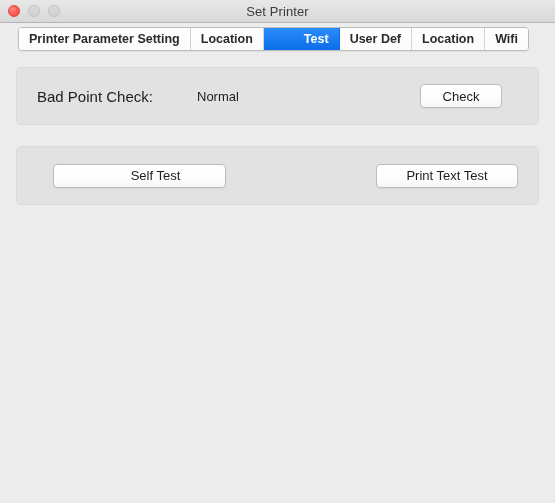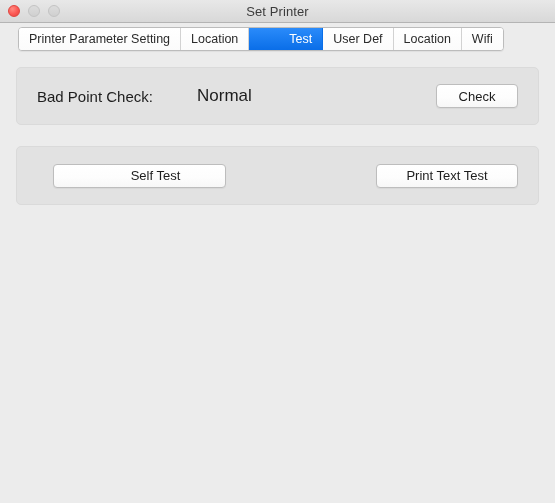--- a/index.html
+++ b/index.html
@@ -56,20 +56,21 @@
     letter-spacing: 0.1px;
     user-select: none;
   }
 
   
   .tabbar-wrap {
     height: 32px;
     display: flex;
     align-items: center;
     padding-left: 18px;
+    font-weight: bold;
   }
   .tabbar {
     display: flex;
     height: 22px;
     border: 1px solid #bcbcbc;
     border-radius: 4px;
     overflow: hidden;
     background: #ffffff;
     box-shadow: 0 1px 1px rgba(0,0,0,0.06);
   }
@@ -121,21 +122,21 @@
     position: relative;
   }
 
   .field-label {
     font-size: 15px;
     color: #1d1d1d;
     margin-left: 20px;
     user-select: none;
   }
   .field-value {
-    font-size: 17px;
+    font-size: 13px;
     color: #1d1d1d;
     position: absolute;
     left: 180px;
     user-select: none;
   }
 
   
   .btn {
     background: linear-gradient(to bottom, #ffffff 0%, #fdfdfd 55%, #f7f7f7 100%);
     border: 1px solid #bdbdbd;
@@ -147,21 +148,21 @@
     box-shadow: 0 1px 1px rgba(0,0,0,0.05);
     cursor: default;
     padding: 0;
     display: flex;
     align-items: center;
     justify-content: center;
     user-select: none;
   }
   .btn-check {
     position: absolute;
-    right: 20px;
+    right: 36px;
     width: 80px;
     text-align: right;
   }
   .btn-self-test {
     position: absolute;
     left: 36px;
     width: 139px;
     padding-left: 32px;
   }
   .btn-print-text-test {

